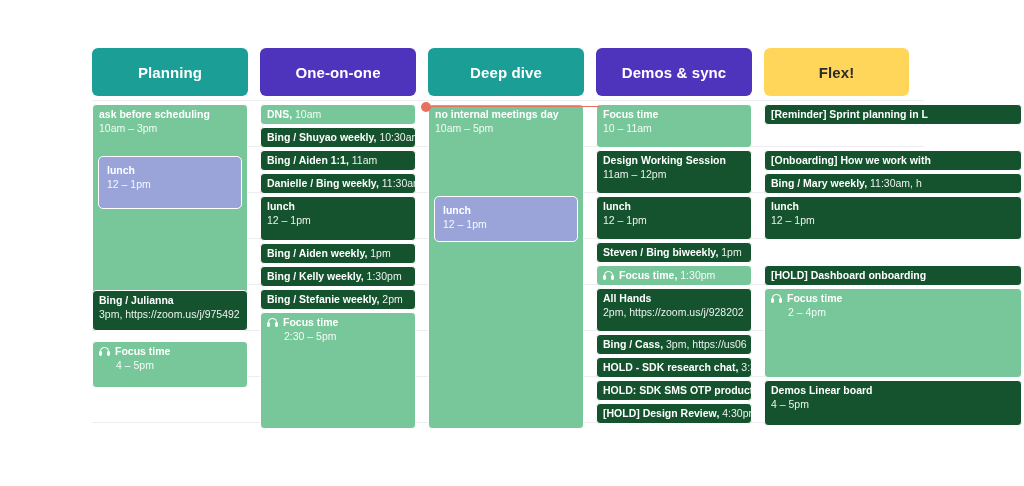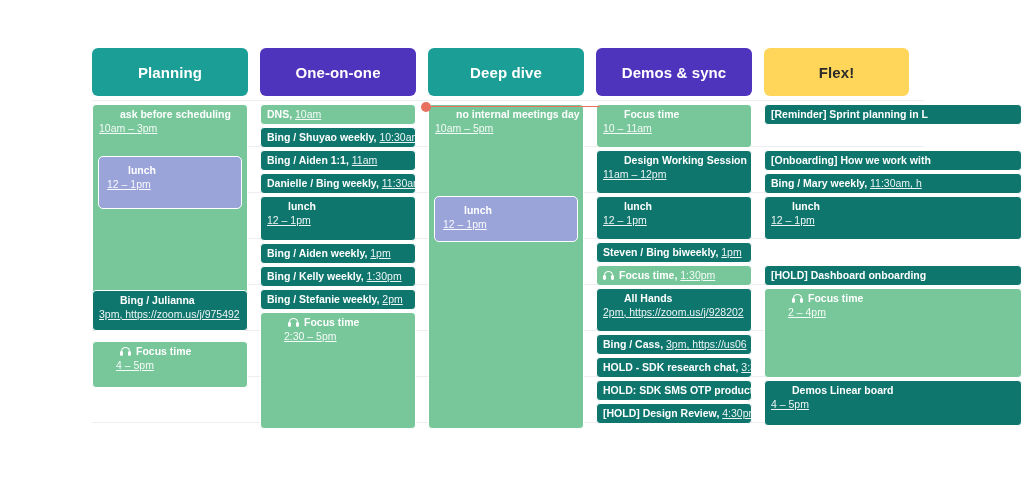--- a/index.html
+++ b/index.html
@@ -56,25 +56,25 @@
     padding:3px 6px 2px 6px;
     color:#ffffff;
     font-size:10.5px;
     line-height:13.5px;
     overflow:hidden;
     white-space:nowrap;
   }
   .ev.wfull{width:156px;}
   .col.c4 .ev.wfull{width:258px;}
   .ev.green{background:#77c79a;}
-  .ev.purple{background:#0f766e;}
+  .ev.purple{background:#14532d;}
 
   .ev .t{font-weight:bold;display:inline;}
-  .ev .s{font-weight:normal;opacity:.92;display:inline;text-decoration:underline;}
-  .ev.two .t{display:block;margin-left:21px;}
+  .ev .s{font-weight:normal;opacity:.92;display:inline;}
+  .ev.two .t{display:block;}
   .ev.two .s{display:block;}
 
   .ev.indent .s{padding-left:17px;}
 
   .hp{
     display:inline-block;
     width:11px;height:9px;
     position:relative;
     margin-right:5px;
     vertical-align:-1px;

